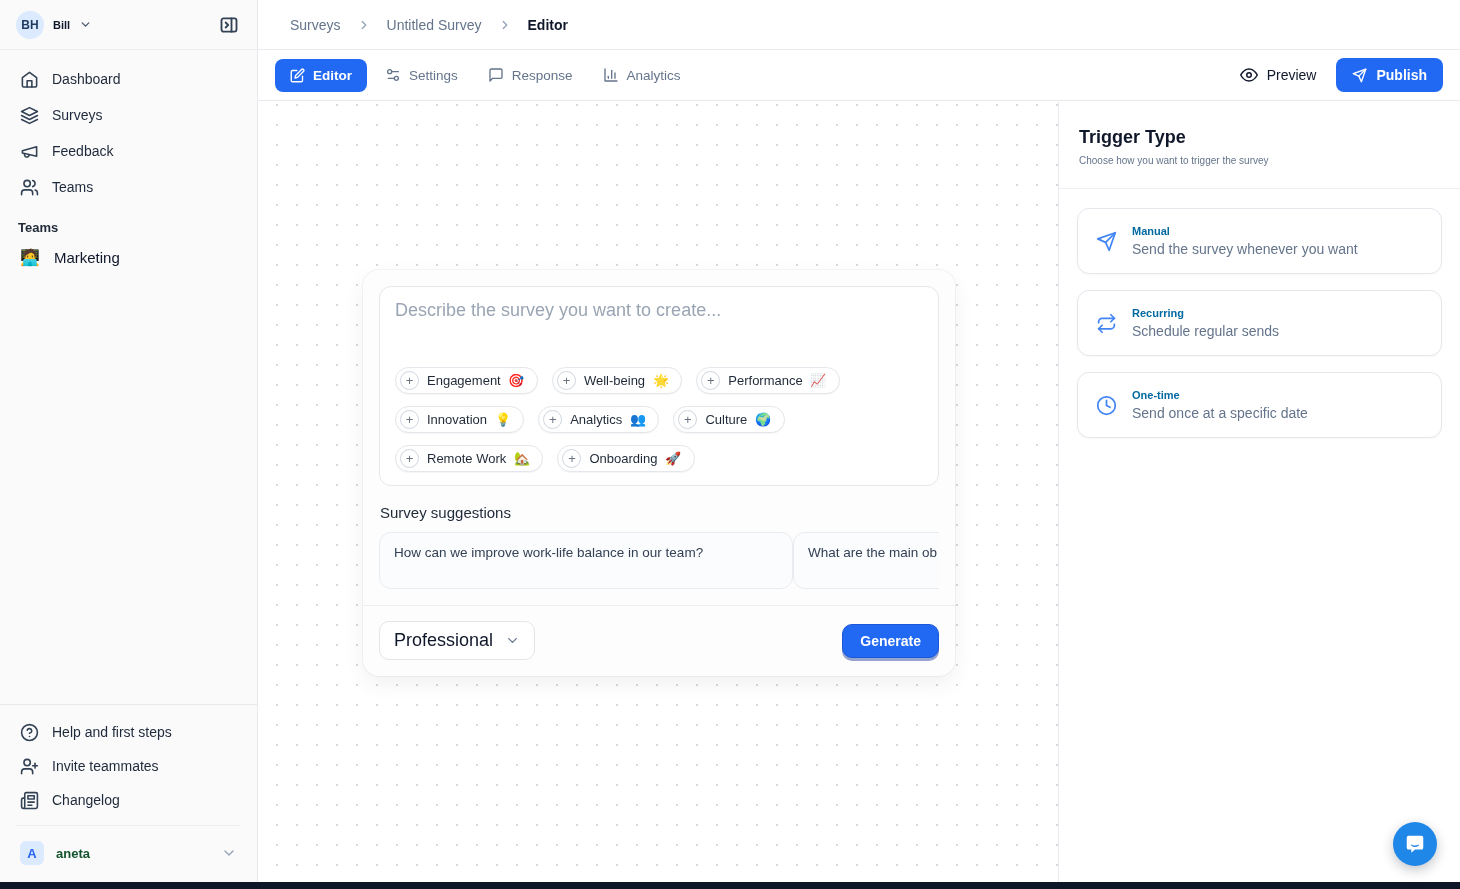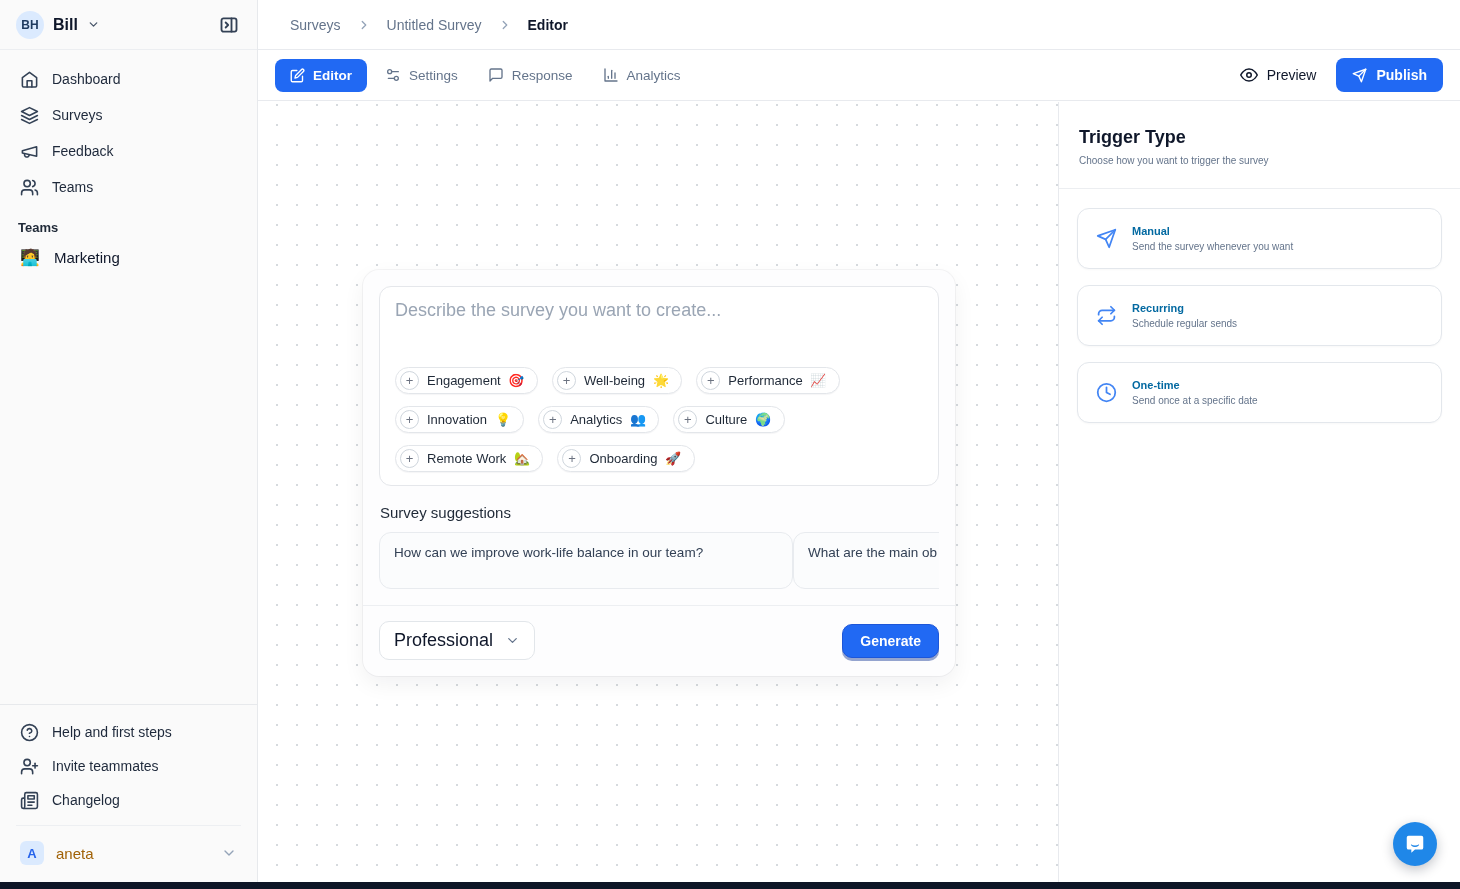--- a/index.html
+++ b/index.html
@@ -8,39 +8,39 @@
           box-shadow: inset 0 0 0 1px rgba(38,42,49,.55); }
 
   
   .sidebar { position:absolute; left:0; top:0; width:258px; height:882px; background:#fafafa;
              border-right:1px solid #e7e9ec; display:flex; flex-direction:column; }
   .sb-header { height:50px; flex:0 0 50px; display:flex; align-items:center; justify-content:space-between;
                padding:0 12px 0 16px; border-bottom:1px solid #eceef1; }
   .ws { display:flex; align-items:center; gap:9px; cursor:pointer; }
   .ws-avatar { width:28px; height:28px; border-radius:50%; background:#dbeafe; color:#1e3a5f;
                font-size:12px; font-weight:bold; display:flex; align-items:center; justify-content:center; }
-  .ws-name { font-size:16px; font-weight:bold; color:#0f172a; }
+  .ws-name { font-size:11px; font-weight:bold; color:#0f172a; }
   .icon { display:inline-flex; align-items:center; justify-content:center; flex:0 0 auto; }
   .icon svg { display:block; }
   .collapse-btn { width:32px; height:32px; border:none; background:transparent; border-radius:8px;
                   display:flex; align-items:center; justify-content:center; color:#334155; cursor:pointer; }
   .sb-nav { padding:12px 12px 0; display:flex; flex-direction:column; gap:2px; }
   .sb-item { display:flex; align-items:center; gap:13px; height:34px; padding:0 8px; border-radius:8px;
              color:#1e293b; font-size:14px; cursor:pointer; }
   .sb-item .icon { color:#334155; }
   .teams-label { padding:16px 8px 4px 18px; font-size:13px; font-weight:bold; color:#1f2937; }
   .team-item { display:flex; align-items:center; gap:14px; height:32px; margin:2px 12px 0; padding:0 8px;
                border-radius:8px; font-size:15px; color:#0f172a; cursor:pointer; }
   .team-emoji { font-size:16px; }
   .sb-footer { margin-top:auto; border-top:1px solid #e7e9ec; padding:10px 12px 10px; }
   .sb-user-divider { border-top:1px solid #edeff2; margin:8px 4px; }
   .user-row { display:flex; align-items:center; gap:12px; height:38px; padding:0 8px; border-radius:8px; cursor:pointer; }
   .user-avatar { width:24px; height:24px; border-radius:6px; background:#dbeafe; color:#2563eb;
                  font-size:13px; font-weight:bold; display:flex; align-items:center; justify-content:center; }
-  .user-name { font-size:15px; font-weight:normal; color:#a16207; }
+  .user-name { font-size:13px; font-weight:bold; color:#14532d; }
   .user-chevron { margin-left:auto; color:#94a3b8; }
 
   
   .content { position:absolute; left:258px; top:0; right:0; bottom:0; background:#fff; }
   .topbar { height:50px; display:flex; align-items:center; padding:0 32px; border-bottom:1px solid #e8eaee; }
   .breadcrumb { display:flex; align-items:center; gap:16px; }
   .crumb { font-size:14px; color:#64748b; cursor:pointer; }
   .crumb.current { color:#0f172a; font-weight:bold; cursor:default; }
   .crumb-sep { color:#94a3b8; display:inline-flex; }
 
@@ -95,21 +95,21 @@
   
   .trigger-panel { flex:0 0 402px; background:#fff; border-left:1px solid #e8eaee; }
   .tp-header { padding:25px 20px 22px; border-bottom:1px solid #eceef1; }
   .tp-title { font-size:18px; font-weight:bold; color:#0f172a; }
   .tp-subtitle { margin-top:7px; font-size:10px; color:#64748b; }
   .tp-options { padding:19px 18px; display:flex; flex-direction:column; gap:16px; }
   .tp-card { display:flex; align-items:center; gap:15px; border:1px solid #e3e7ec; border-radius:12px;
              background:#fff; padding:16px 18px; cursor:pointer; box-shadow:0 1px 2px rgba(15,23,42,.03); }
   .tp-card .icon { color:#4285f4; }
   .tp-card-title { font-size:11px; font-weight:bold; color:#0369a1; }
-  .tp-card-desc { margin-top:4px; font-size:10px; color:#64748b; }
+  .tp-card-desc { margin-top:4px; font-size:14px; color:#64748b; }
 
   
   .chat-fab { position:absolute; right:23px; bottom:23px; width:44px; height:44px; border-radius:50%;
               background:#1f87e8; border:none; cursor:pointer; display:flex; align-items:center; justify-content:center;
               box-shadow:0 4px 12px rgba(15,23,42,.25); }
   .bottom-strip { position:absolute; left:0; right:0; bottom:0; height:7px; background:#0d1526; }
 </style>
 </head>
 <body>
 

